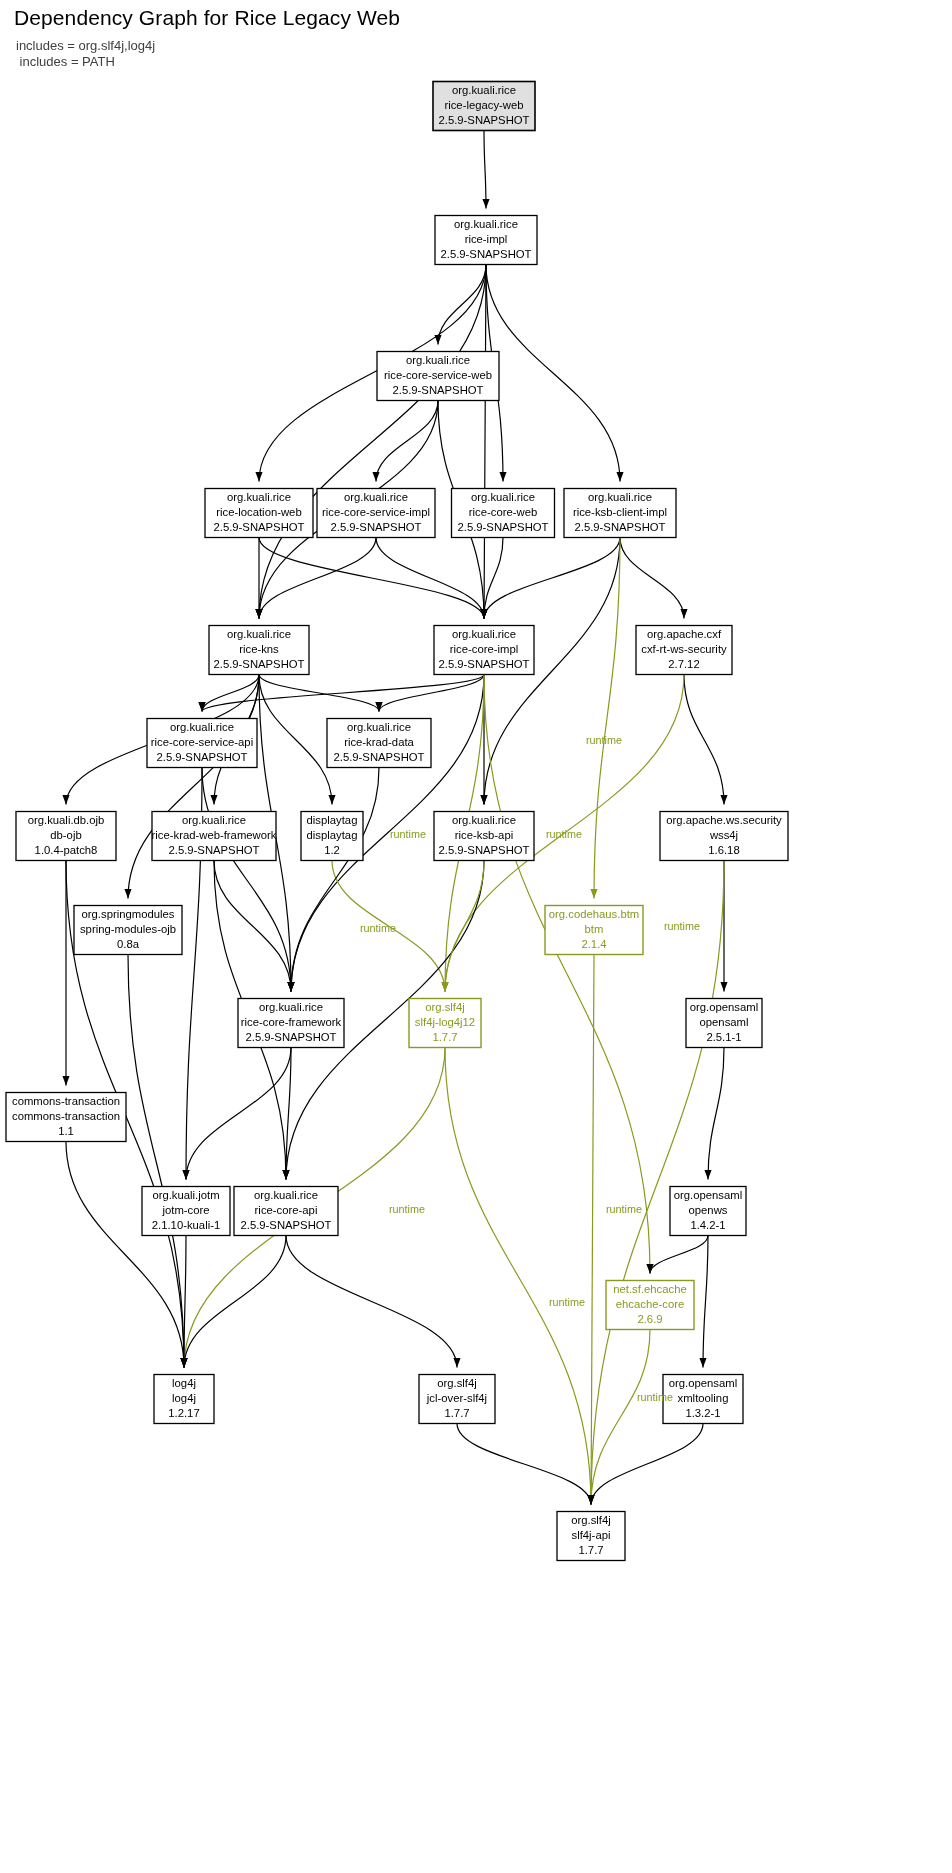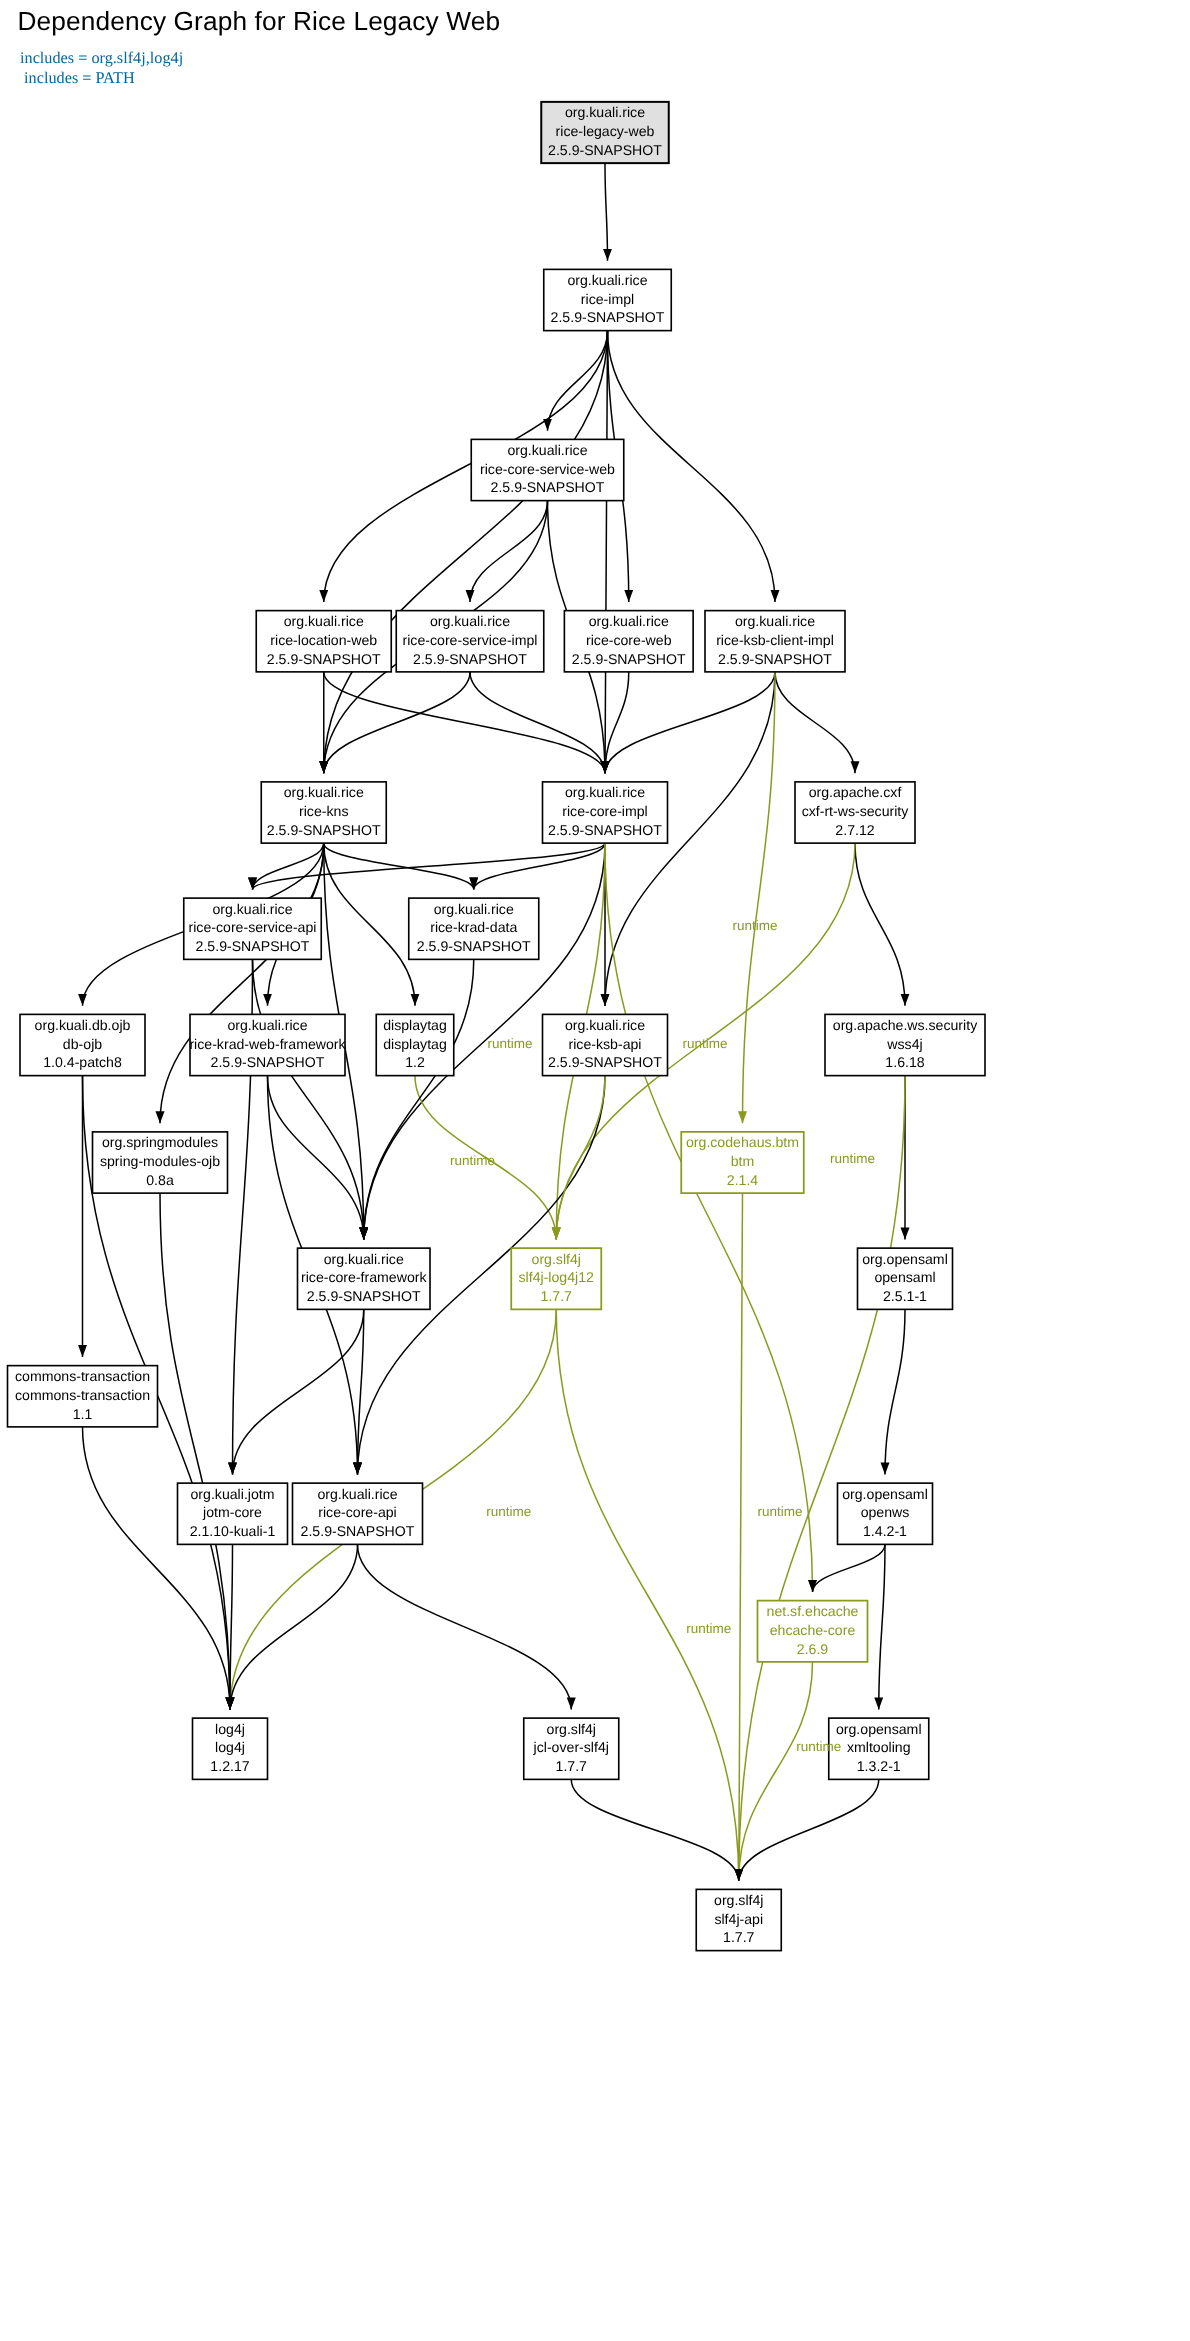--- a/index.html
+++ b/index.html
@@ -1,19 +1,19 @@
 <!DOCTYPE html>
 <html><head>
 <meta charset="utf-8">
 <style>
   html,body{margin:0;padding:0;background:#ffffff;}
   body{width:952px;height:1873px;font-family:"Liberation Sans",sans-serif;}
   #stage{position:relative;width:828px;height:1873px;overflow:hidden;}
   .title{position:absolute;left:14px;top:6px;font-size:21px;color:#000;letter-spacing:.1px;}
-  .cfg{position:absolute;left:16px;top:38px;font-family:Liberation Serif, serif;font-size:13px;line-height:16px;color:#0369a1;white-space:pre;}
+  .cfg{position:absolute;left:16px;top:38px;font-family:Liberation Sans, sans-serif;font-size:13px;line-height:16px;color:#404040;white-space:pre;}
   svg#graph{position:absolute;left:0;top:0;width:952px;height:1873px;}
   .nodebox{fill:#ffffff;stroke:#000000;stroke-width:1.3;}
   .nodebox.root{fill:#e0e0e0;stroke:#000000;stroke-width:1.6;}
   .nodebox.olive{fill:#ffffff;stroke:#8a9a1e;stroke-width:1.4;}
   .ntext{font-family:"Liberation Sans",sans-serif;font-size:11.3px;fill:#000;text-anchor:middle;dominant-baseline:middle;}
   .ntext.olive{fill:#8a9a1e;}
   .edge{fill:none;stroke:#000000;stroke-width:1.2;}
   .edge.olive{stroke:#8a9a1e;stroke-width:1.2;}
   .elabel{font-family:"Liberation Sans",sans-serif;font-size:10.8px;fill:#8a9a1e;}
 </style>

